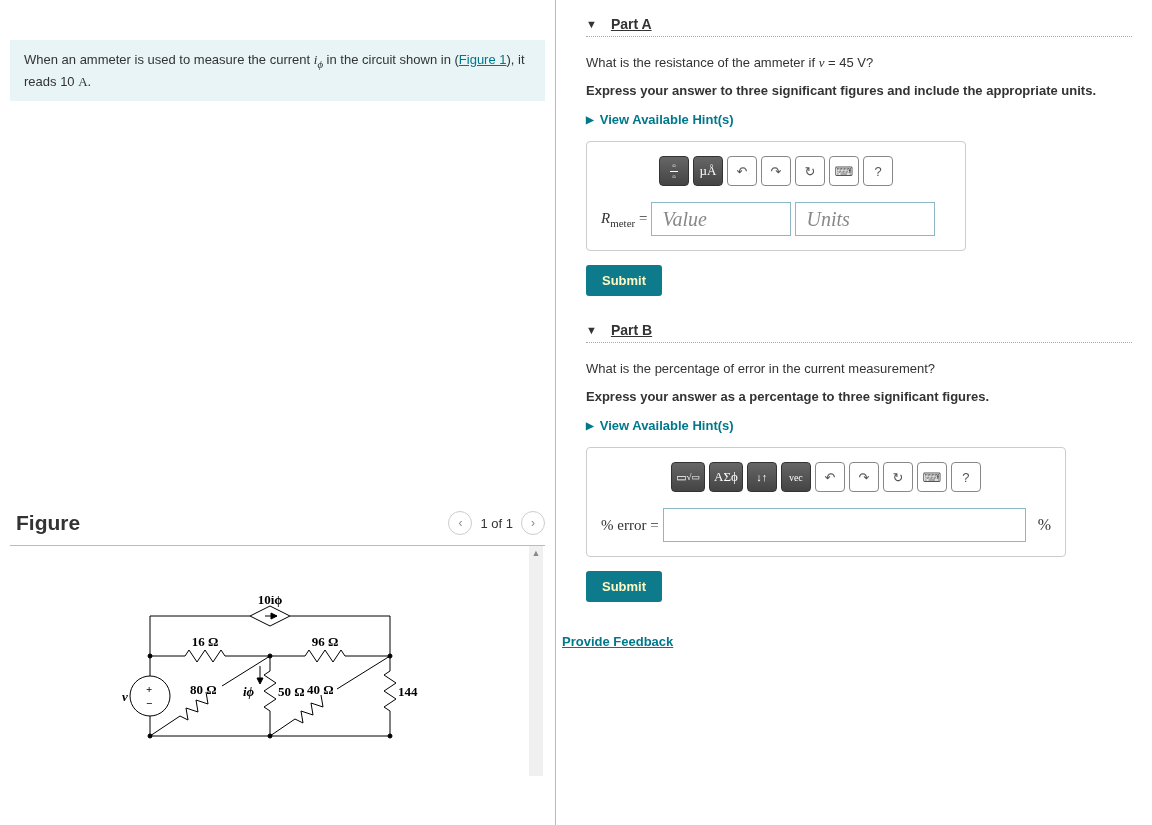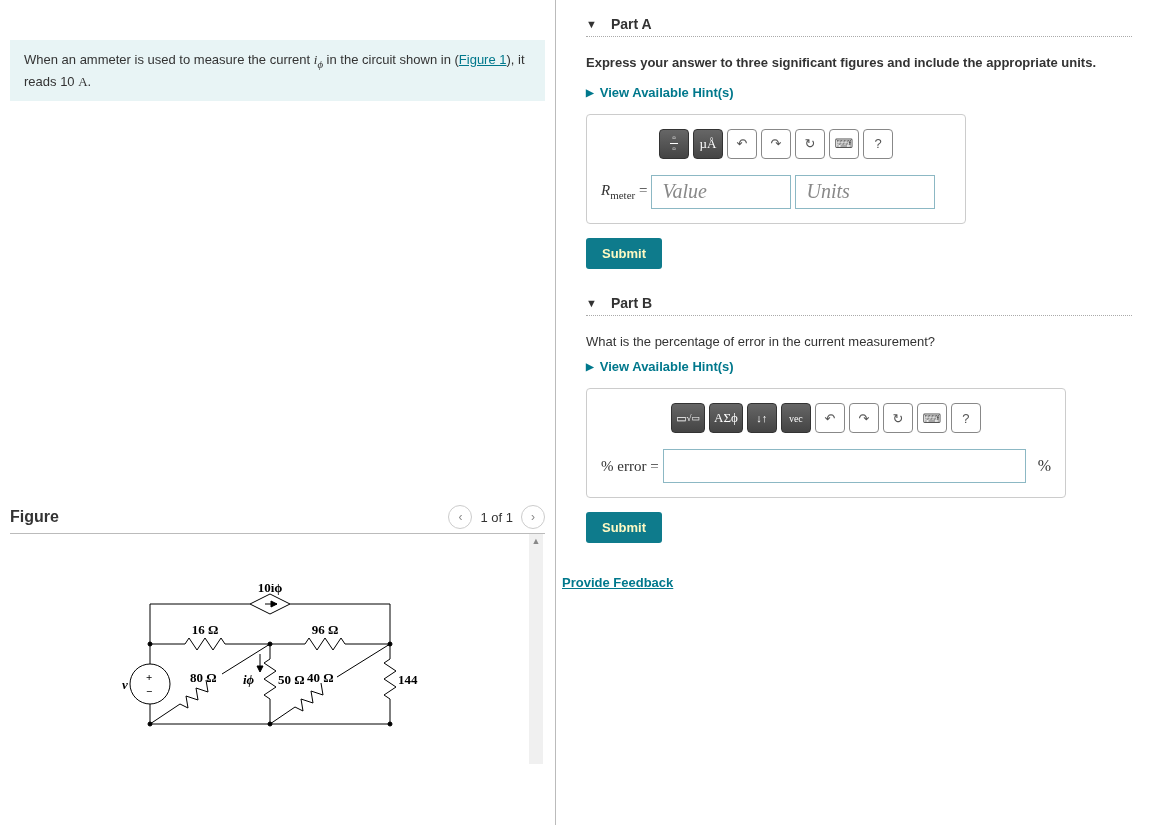--- a/index.html
+++ b/index.html
@@ -43,22 +43,22 @@
   .problem-box a { color: #00788c; text-decoration: underline; margin-top: 36px; }
   .figure-header {
     display: flex;
     justify-content: space-between;
     align-items: center;
     border-bottom: 1px solid #bbb;
     padding: 4px 0;
     margin-top: 400px;
   }
   .figure-header h3 {
-    margin: 0;
-    font-size: 16px;
+    margin: 6px;
+    font-size: 21px;
     font-weight: bold;
   }
   .figure-nav {
     display: flex;
     align-items: center;
     gap: 8px;
     font-size: 13px;
     color: #333;
   }
   .nav-btn {
@@ -105,20 +105,21 @@
     margin-bottom: 16px;
   }
   .part-header .tri {
     font-size: 11px;
     color: #333;
   }
   .part-header h4 {
     margin: 0;
     font-size: 14px;
     font-weight: bold;
+    text-decoration: underline;
   }
   .question-text {
     margin: 0 0 8px 0;
     line-height: 1.5;
   }
   .instr {
     font-weight: bold;
     margin: 0 0 12px 0;
     line-height: 1.5;
   }
@@ -316,20 +317,23 @@
 
   <div class="divider"></div>
 
   <div class="right-col">
     
     <div class="part-block">
       <div class="part-header">
         <span class="tri">▼</span>
         <h4>Part A</h4>
       </div>
+      <p class="question-text">
+        <span>What is the resistance of the ammeter if </span><span class="serif" style="font-style:italic">v</span><span> = 45 V?</span>
+      </p>
       <p class="instr">Express your answer to three significant figures and include the appropriate units.</p>
       <div class="hints-link">
         <span class="tri">▶</span>
         <span>View Available Hint(s)</span>
       </div>
       <div class="answer-box" style="width:380px">
         <div class="toolbar">
           <div class="tb-btn tb-emph" style="font-size:10px;line-height:1">
             <span style="display:inline-block">
                 <span style="display:block;border-bottom:1px solid #fff;padding:0 2px">▫</span>
@@ -354,20 +358,21 @@
       <button class="submit-btn">Submit</button>
     </div>
 
     
     <div class="part-block">
       <div class="part-header">
         <span class="tri">▼</span>
         <h4>Part B</h4>
       </div>
       <p class="question-text">What is the percentage of error in the current measurement?</p>
+      <p class="instr">Express your answer as a percentage to three significant figures.</p>
       <div class="hints-link">
         <span class="tri">▶</span>
         <span>View Available Hint(s)</span>
       </div>
       <div class="answer-box" style="width:480px">
         <div class="toolbar">
           <div class="tb-btn tb-emph" style="font-size:11px;">▭<span style="font-size:9px;vertical-align:super">√▭</span></div>
           <div class="tb-btn tb-emph">ΑΣϕ</div>
           <div class="tb-btn tb-emph" style="font-size:11px">↓↑</div>
           <div class="tb-btn tb-emph" style="font-size:10px">vec</div>

